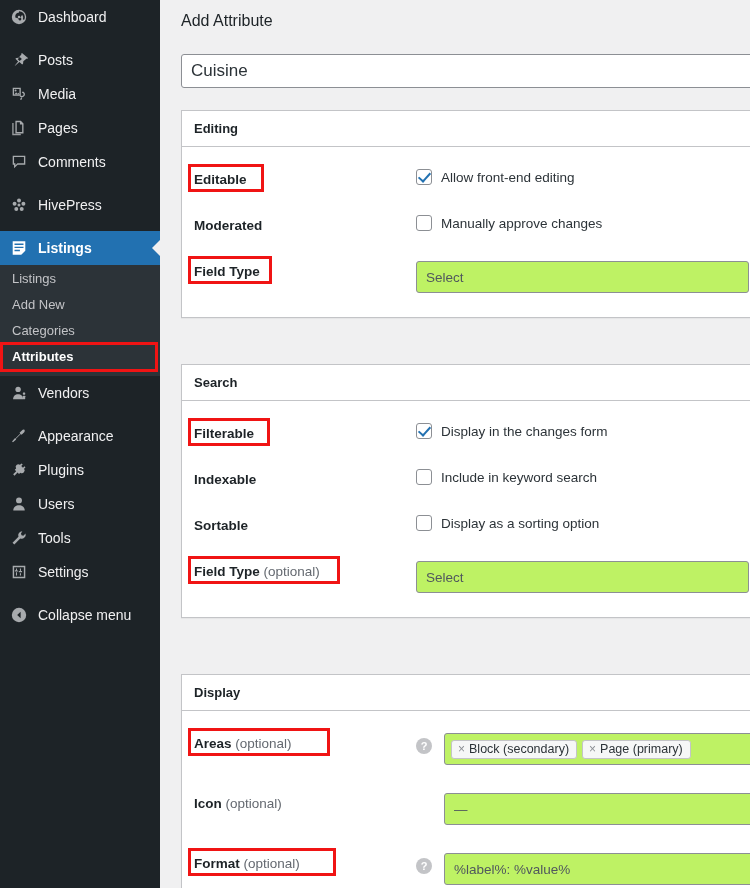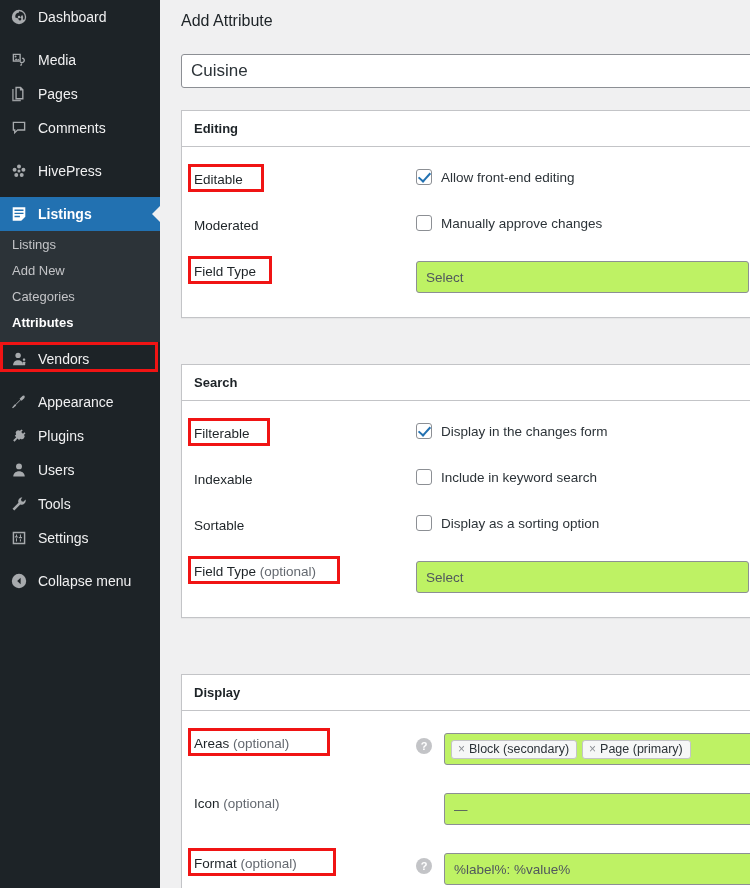--- a/index.html
+++ b/index.html
@@ -126,21 +126,21 @@
     padding: 14px 12px 14px 12px;
   }
   .row-label {
     width: 222px;
     flex: 0 0 222px;
     font-size: 13.5px;
     color: #1d2327;
     padding-top: 3px;
     position: relative;
   }
-  .row-label .lbl-strong { font-weight: 400; }
+  .row-label .lbl-strong { font-weight: 700; }
   .row-label .lbl-optional { font-weight: 400; color: #646970; }
 
   .row-field {
     flex: 1;
     display: flex;
     align-items: flex-start;
     position: relative;
   }
 
   .help-icon {
@@ -236,20 +236,28 @@
             <path d="M10 2a8 8 0 100 16 8 8 0 000-16zm0 1.5a6.5 6.5 0 016.5 6.5c0 1.2-.33 2.3-.9 3.26l-1.3-.76A5 5 0 0013.5 7.6l-2.2 3.1a1.6 1.6 0 11-1.9 1.3l-.02-.2-3.5-1.3A5 5 0 0110 5v-1.5z"></path>
             <circle cx="10" cy="10" r="1.4"></circle>
           </svg>
         </span>
         <span class="mi-label">Dashboard</span>
       </div>
       <div class="menu-gap"></div>
       <div class="menu-item">
         <span class="mi-icon">
           <svg viewBox="0 0 20 20" width="18" height="18">
+            <path d="M13.3 2.2l-1 1 .5.5-3.2 3.7-2.6.3-1 1 3 3-3.8 4.8L6 16l4.5-3.9 3 3 1-1 .3-2.6 3.7-3.2.5.5 1-1-6.7-5.6zM8.6 9.3l2.2-2.5 2.4 2-2.5 2.2-2.1-1.7z"></path>
+          </svg>
+        </span>
+        <span class="mi-label">Posts</span>
+      </div>
+      <div class="menu-item">
+        <span class="mi-icon">
+          <svg viewBox="0 0 20 20" width="18" height="18">
             <path d="M3 3h9v9H3V3zm1.5 1.5v6h6v-6h-6z"></path>
             <circle cx="6.2" cy="6.2" r="1.1"></circle>
             <path d="M4.8 10.5l2-2.4 1.4 1.6 1.3-1.2 1 2H4.8z"></path>
             <path d="M14 7.2c1.5.3 2.6 1.6 2.6 3.2 0 1.8-1.5 3.3-3.3 3.3a3.3 3.3 0 01-2.6-1.3l1.1-.9c.4.4.9.7 1.5.7 1 0 1.8-.8 1.8-1.8S14.3 8.6 13.3 8.6h-.2l.9-1.4z"></path>
             <path d="M12.3 13.6l1.4.6-1.1 2.6-1.4-.6 1.1-2.6z"></path>
           </svg>
         </span>
         <span class="mi-label">Media</span>
       </div>
       <div class="menu-item">

